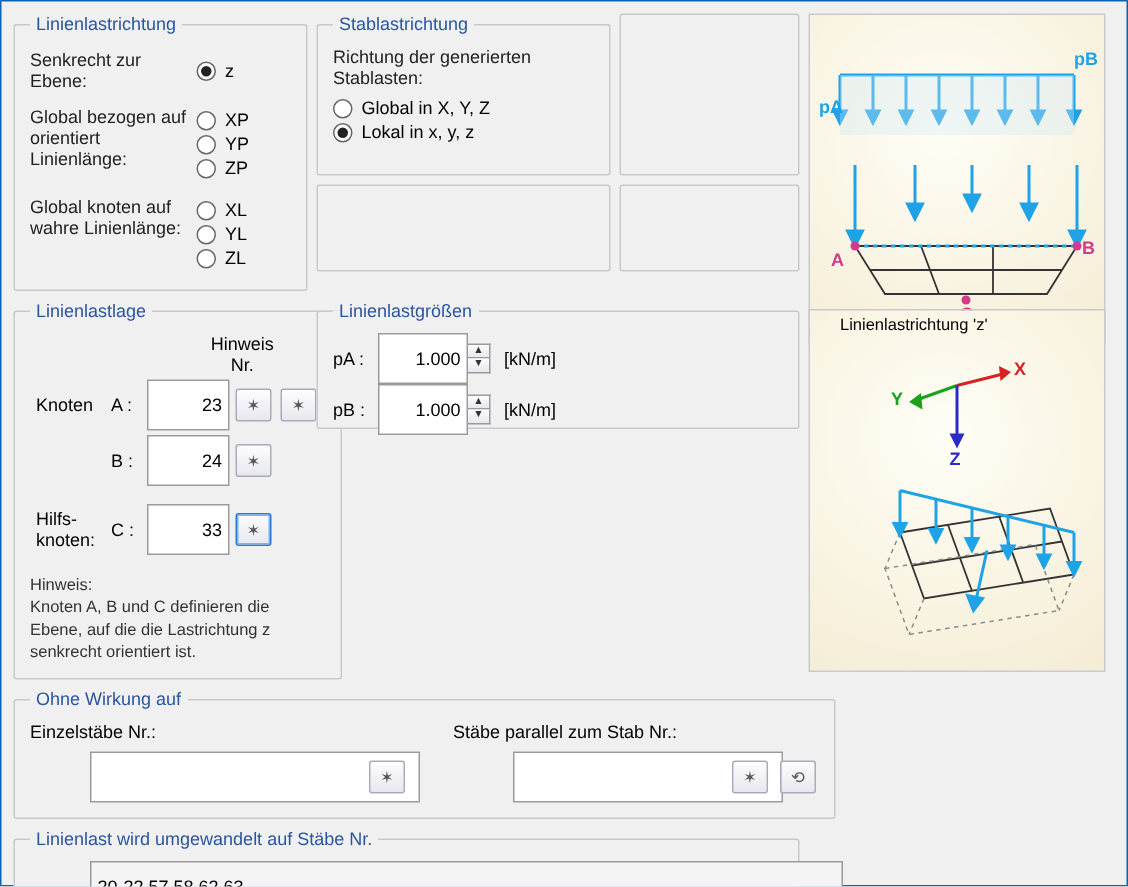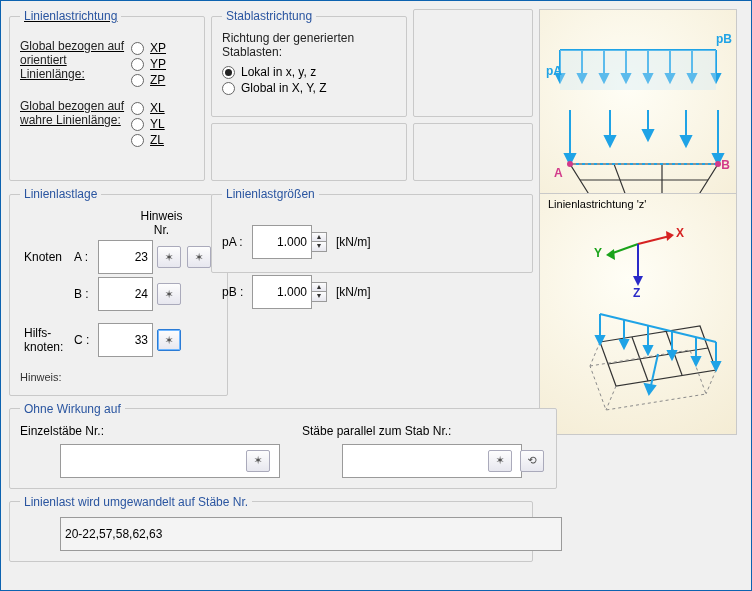--- a/index.html
+++ b/index.html
@@ -22,53 +22,58 @@
   .spin { display:flex; align-items:center; }
   .spin input { width:60px; }
   .spinbtns { display:flex; flex-direction:column; border:1px solid #9a9a9a; border-left:none; }
   .spinbtns div { width:14px; height:9px; background:linear-gradient(#fdfdfd,#e7e7ef); font-size:7px; line-height:8px; text-align:center; color:#333; }
   .spinbtns div:first-child { border-bottom:1px solid #9a9a9a; }
   .note { font-size: 11px; color: #333; line-height: 1.35; }
   .preview { border:1px solid #c9c9c9; background: radial-gradient(circle at 45% 35%, #fffef6, #f4ecd4); position:relative; }
   .col-labels { display:grid; grid-template-columns: 110px 55px; gap:4px; }
   .col-labels .sub { text-align:center; }
   .knot-row { display:grid; grid-template-columns: 46px 20px 55px 26px 26px; gap:4px; align-items:center; margin:3px 4px; }
-  .lg-row { display:grid; grid-template-columns: 24px 78px 44px; gap:6px; align-items:center; margin:16px 0; }
+  .lg-row { display:grid; grid-template-columns: 24px 78px 44px; gap:6px; align-items:center; margin:0 0; }
   .axis-label { position:absolute; font-weight:bold; font-size:12px; }
 </style>
 </head>
 <body>
 
 <div class="window">
 
   <div class="content">
 
-    <fieldset style="grid-column:1; grid-row:1;text-decoration:underline;">
+    <fieldset style="grid-column:1; grid-row:1;">
       <legend>Linienlastrichtung</legend>
+      <div class="row">
+        <span class="lbl" style="width:105px">Senkrecht zur Ebene:</span>
+        <span class="radio sel"></span>
+        <span>z</span>
+      </div>
       <div style="height:6px"></div>
       <div class="row" style="align-items:flex-start">
         <span class="lbl" style="width:105px">Global bezogen auf orientiert Linienlänge:</span>
         <div>
           <div class="row">
               <span class="radio"></span>
               <span>XP</span>
             </div>
           <div class="row">
               <span class="radio"></span>
               <span>YP</span>
             </div>
           <div class="row">
               <span class="radio"></span>
               <span>ZP</span>
             </div>
         </div>
       </div>
       <div style="height:6px"></div>
       <div class="row" style="align-items:flex-start">
-        <span class="lbl" style="width:105px">Global bezogen auf wahre Linienlänge:</span>
+        <span class="lbl" style="width:105px">Global knoten auf wahre Linienlänge:</span>
         <div>
           <div class="row">
               <span class="radio"></span>
               <span>XL</span>
             </div>
           <div class="row">
               <span class="radio"></span>
               <span>YL</span>
             </div>
           <div class="row">
@@ -77,26 +82,26 @@
             </div>
         </div>
       </div>
     </fieldset>
 
     <fieldset style="grid-column:2; grid-row:1; height:108px">
       <legend>Stablastrichtung</legend>
       <div class="lbl">Richtung der generierten Stablasten:</div>
       <div style="height:4px"></div>
       <div class="row">
+          <span class="radio"></span>
+          <span>Global in X, Y, Z</span>
+        </div>
+      <div class="row">
           <span class="radio sel"></span>
           <span>Lokal in x, y, z</span>
-        </div>
-      <div class="row">
-          <span class="radio"></span>
-          <span>Global in X, Y, Z</span>
         </div>
     </fieldset>
 
     <fieldset style="grid-column:2; grid-row:1; margin-top:114px; height:58px; padding:4px"></fieldset>
 
     <fieldset style="grid-column:3; grid-row:1; height:108px; padding:4px"></fieldset>
     <fieldset style="grid-column:3; grid-row:1; margin-top:114px; height:58px; padding:4px"></fieldset>
 
     <div class="preview" style="grid-column:4; grid-row:1 / span 2; height:220px">
       <svg width="196" height="218" style="position:absolute;top:0;left:0">
@@ -175,20 +180,21 @@
       <div style="height:6px"></div>
       <div class="knot-row">
         <span style="white-space:pre-line">Hilfs-
 knoten:</span>
         <span>C :</span>
         <input class="textin" value="33" style="">
         <span class="iconbtn sel">✶</span>
       </div>
       <div style="height:10px"></div>
       <div class="note">Hinweis:</div>
+      <div class="note">Knoten A, B und C definieren die Ebene, auf die die Lastrichtung z senkrecht orientiert ist.</div>
     </fieldset>
 
     <fieldset style="grid-column:2 / span 2; grid-row:2; height:86px">
       <legend>Linienlastgrößen</legend>
       <div class="lg-row">
         <span>pA :</span>
         <span class="spin">
             <input class="textin" value="1.000" style="">
             <span class="spinbtns">
               <div>▲</div>
@@ -204,21 +210,21 @@
             <span class="spinbtns">
               <div>▲</div>
               <div>▼</div>
             </span>
           </span>
         <span>[kN/m]</span>
       </div>
     </fieldset>
 
     <div class="preview" style="grid-column:4; grid-row:2 / span 3; margin-top:6px; height:242px">
-      <span style="position:absolute; left:8px; top:4px; font-size:11px">Linienlastrichtung 'z'</span>
+      <span style="position:absolute; left:20px; top:4px; font-size:11px">Linienlastrichtung 'z'</span>
       <svg width="196" height="238" style="position:absolute;top:0;left:0">
 
         <g stroke-width="2">
           <line x1="98" y1="50" x2="130" y2="42" stroke="#d62222"></line>
             <polygon points="134,41 126,37 127,47" fill="#d62222"></polygon>
           <line x1="98" y1="50" x2="70" y2="60" stroke="#1aa31a"></line>
             <polygon points="66,61 74,55 75,66" fill="#1aa31a"></polygon>
           <line x1="98" y1="50" x2="98" y2="86" stroke="#2a2ac8"></line>
             <polygon points="98,92 93,82 103,82" fill="#2a2ac8"></polygon>
         </g>

